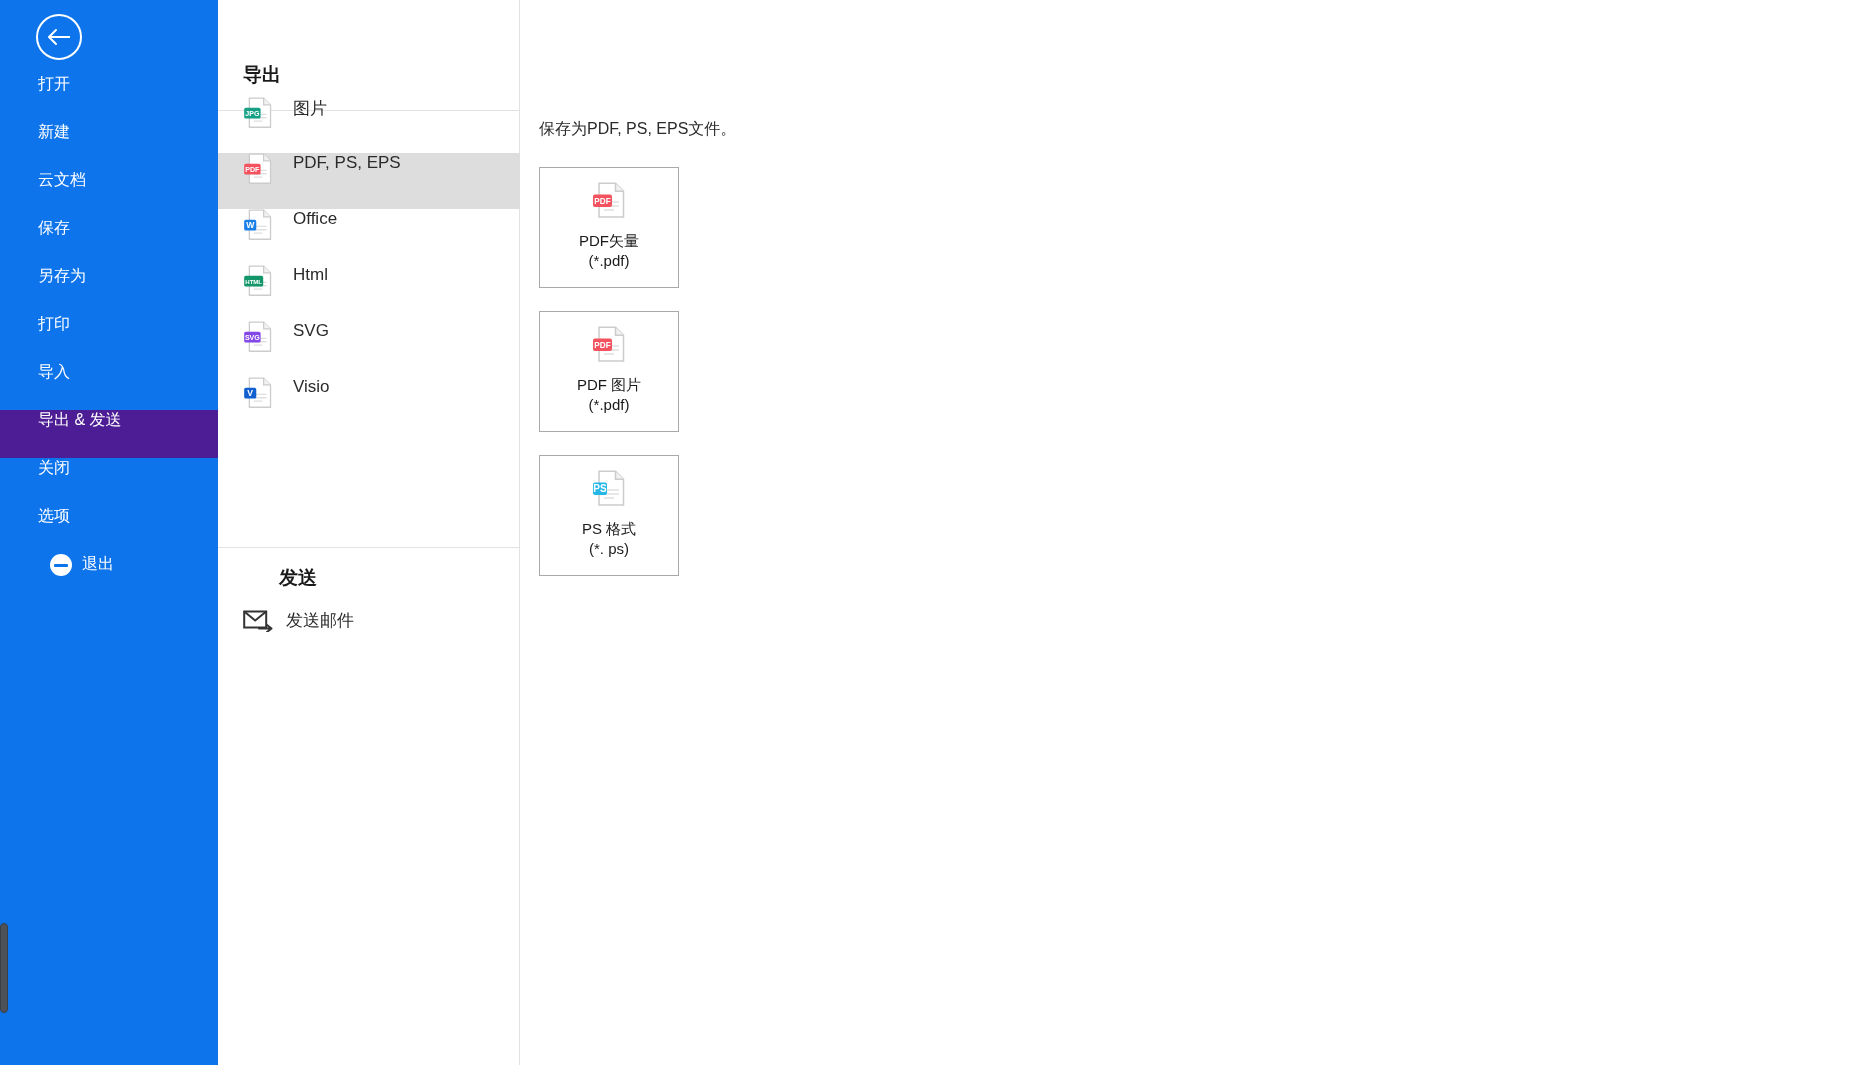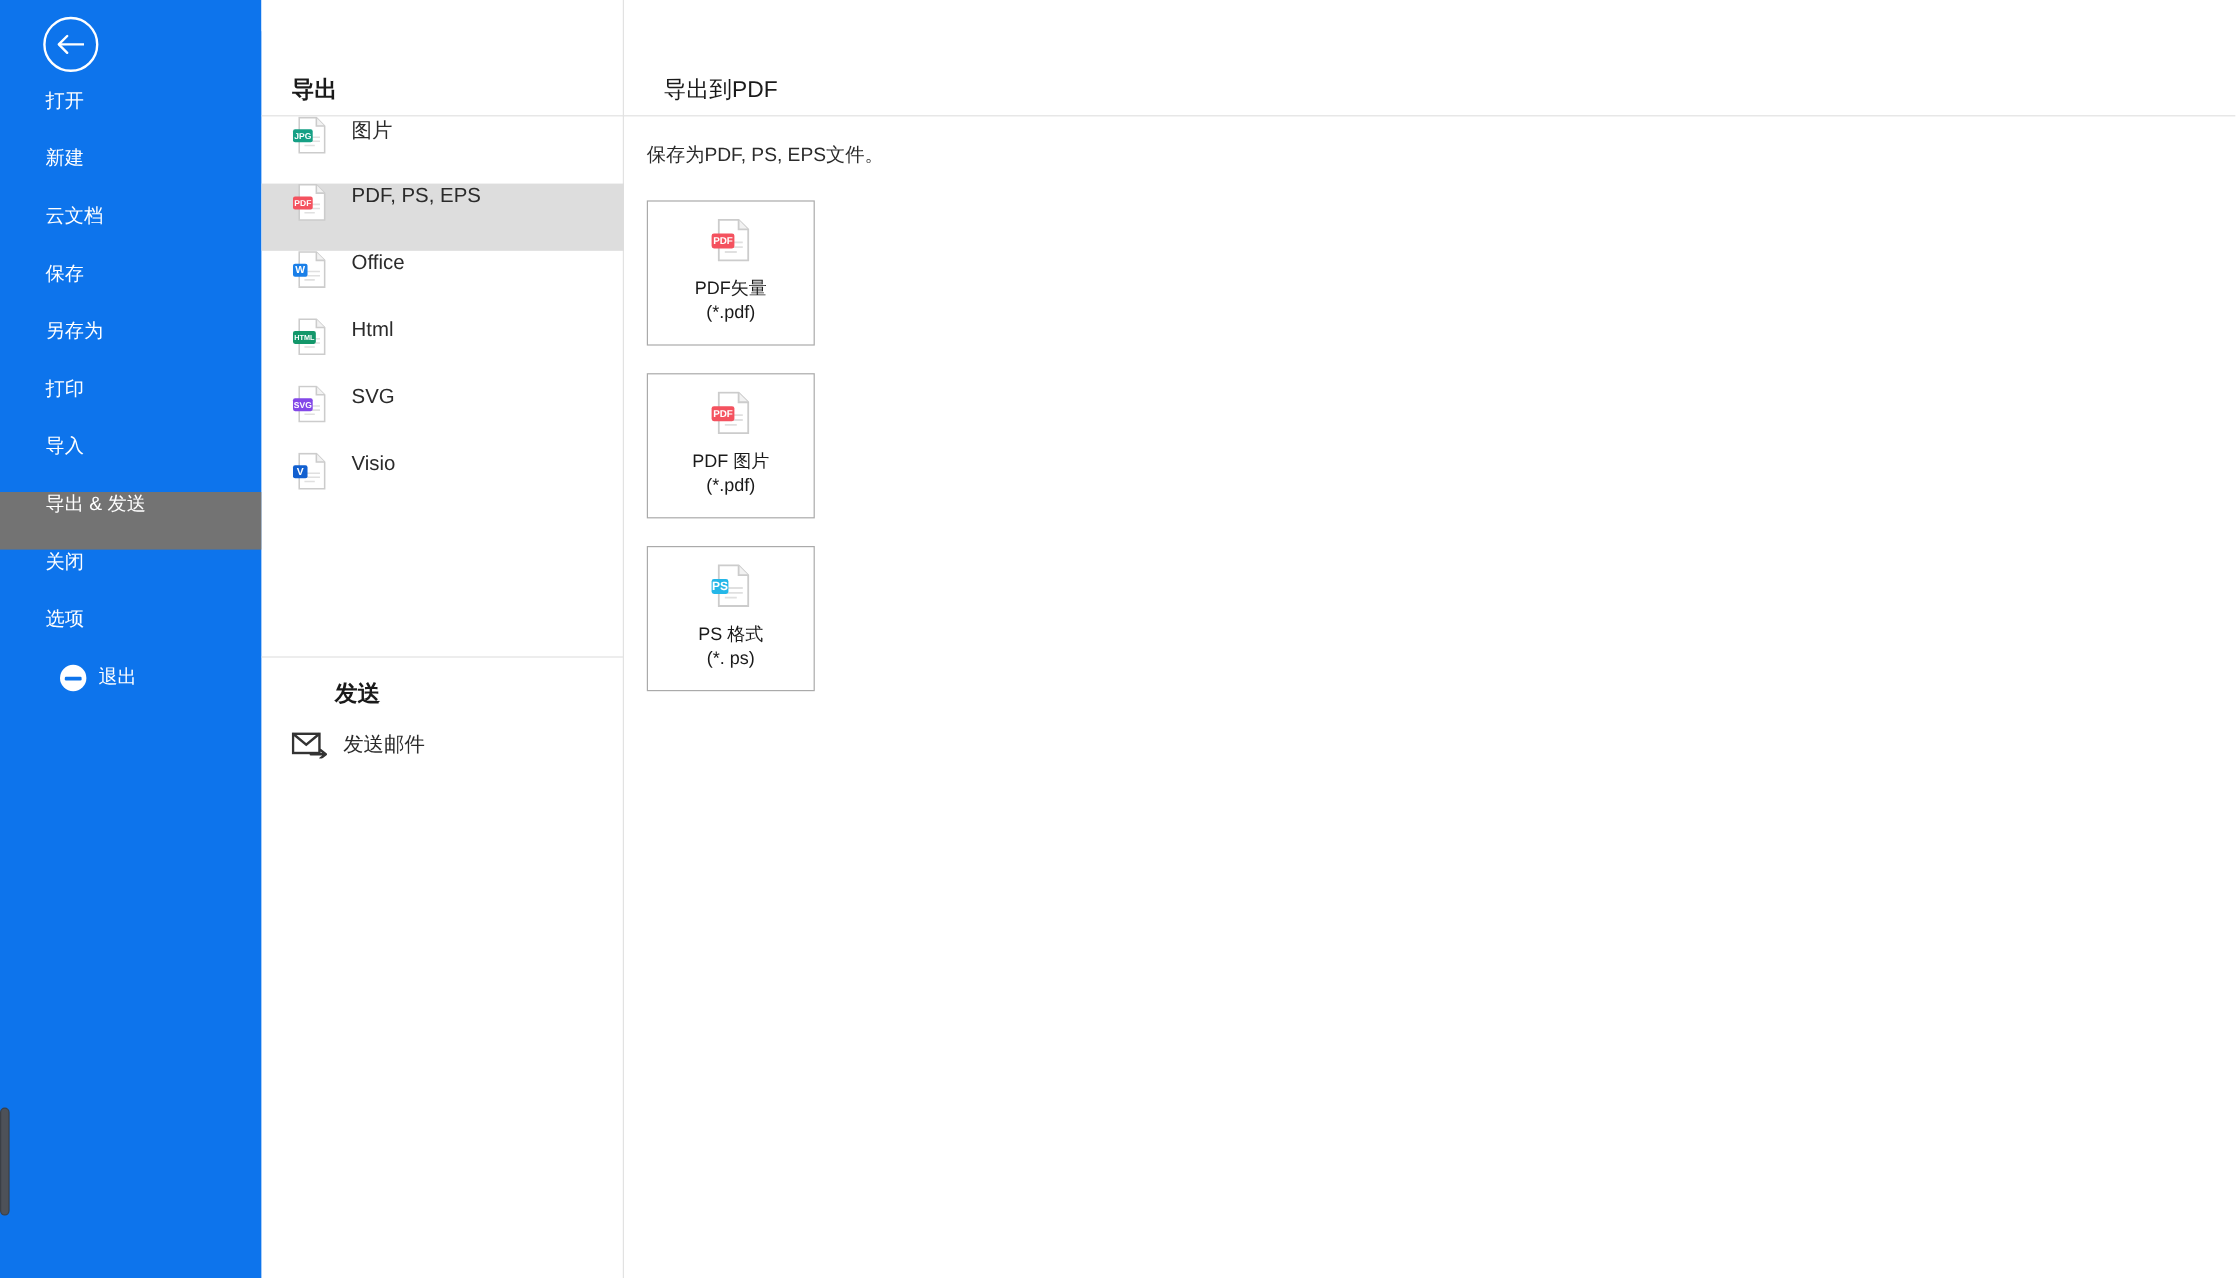--- a/index.html
+++ b/index.html
@@ -52,21 +52,21 @@
     border: 2px solid #ffffff;
     display: flex; align-items: center; justify-content: center;
     cursor: pointer;
   }
   .nav-list { position: absolute; top: 74px; left: 0; width: 218px; }
   .nav-item {
     height: 48px; display: flex; align-items: flex-start;
     padding-left: 38px; color: #ffffff; font-size: 16px;
     cursor: pointer; user-select: none;
   }
-  .nav-item.active { background: #737373; }
+  .nav-item.active { background: #4c1d95; }
   .nav-item.exit { padding-left: 50px; gap: 10px; }
   .exit-icon {
     width: 22px; height: 22px; border-radius: 50%;
     background: #ffffff; position: relative; flex: 0 0 auto;
   }
   .exit-icon::after {
     content: ""; position: absolute; left: 4px; top: 9.5px;
     width: 14px; height: 3.5px; background: #0d74ec; border-radius: 1px;
   }
   .left-scrollbar {
@@ -74,21 +74,21 @@
     width: 8px; height: 90px; background: #4d5158;
     border-radius: 5px; border: 1px solid #3a3f46;
   }
 
   
   .midpanel {
     position: absolute; left: 218px; top: 0; width: 302px; height: 1065px;
     background: #ffffff; border-right: 1px solid #e2e2e2;
   }
   .mid-header {
-    position: absolute; left: 0; top: 0; width: 302px; height: 97px;
+    position: absolute; left: 0; top: 0; width: 302px; height: 111px;
     border-bottom: 1px solid #e2e2e2;
   }
   .mid-header-label {
     position: absolute; left: 25px; top: 62px;
     font-size: 19px; font-weight: bold; color: #1a1a1a;
   }
   .export-list { position: absolute; left: 0; top: 97px; width: 302px; }
   .export-item {
     height: 56px; display: flex; 
     padding-left: 25px; gap: 20px; cursor: pointer; user-select: none;
@@ -306,23 +306,20 @@
       <svg width="30" height="24" viewBox="0 0 30 24">
         <rect x="1.2" y="3.5" width="22" height="16" fill="none" stroke="#333333" stroke-width="2"></rect>
         <path d="M1.2 3.5 L12.2 12.5 L23.2 3.5" fill="none" stroke="#333333" stroke-width="2"></path>
         <path d="M16 20.5 H28 M24 17 L28.5 20.5 L24 24" fill="none" stroke="#333333" stroke-width="2" stroke-linecap="round" stroke-linejoin="round"></path>
       </svg>
       <span class="send-label">发送邮件</span>
     </div>
   </div>
 
   <div class="content">
-    <div class="content-header">
-      <div class="content-title">导出到PDF</div>
-    </div>
     <div class="content-desc">保存为PDF, PS, EPS文件。</div>
     <div class="cards">
         <div class="card">
           <span>
             <svg class="file-ico" width="34" height="37" viewBox="0 0 34 37">
               <path d="M7 1.2 H23.5 L31.5 9.2 V35 H7 Z" fill="#ffffff" stroke="#cccccc" stroke-width="1.5"></path>
               <path d="M23.5 1.2 V9.2 H31.5" fill="#f2f2f2" stroke="#cccccc" stroke-width="1.5"></path>
               <path d="M12 20 H27 M12 24 H27 M12 28 H22" stroke="#e0e0e0" stroke-width="1.5"></path>
               <rect x="1" y="12.5" width="19" height="12.5" rx="2" fill="#f4525f"></rect>
               <text x="10.5" y="21.6" font-family="Liberation Sans, sans-serif" font-size="8.2" font-weight="bold" fill="#ffffff" text-anchor="middle">PDF</text>

